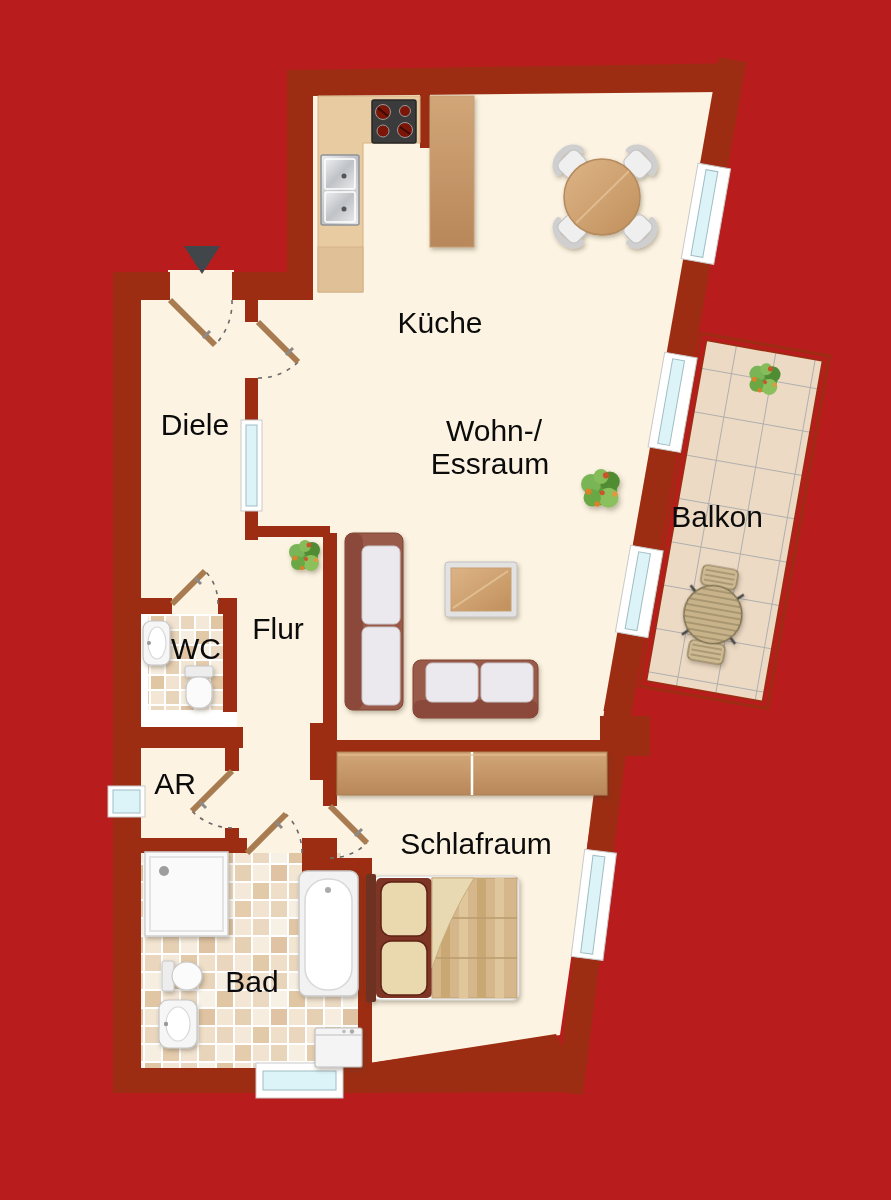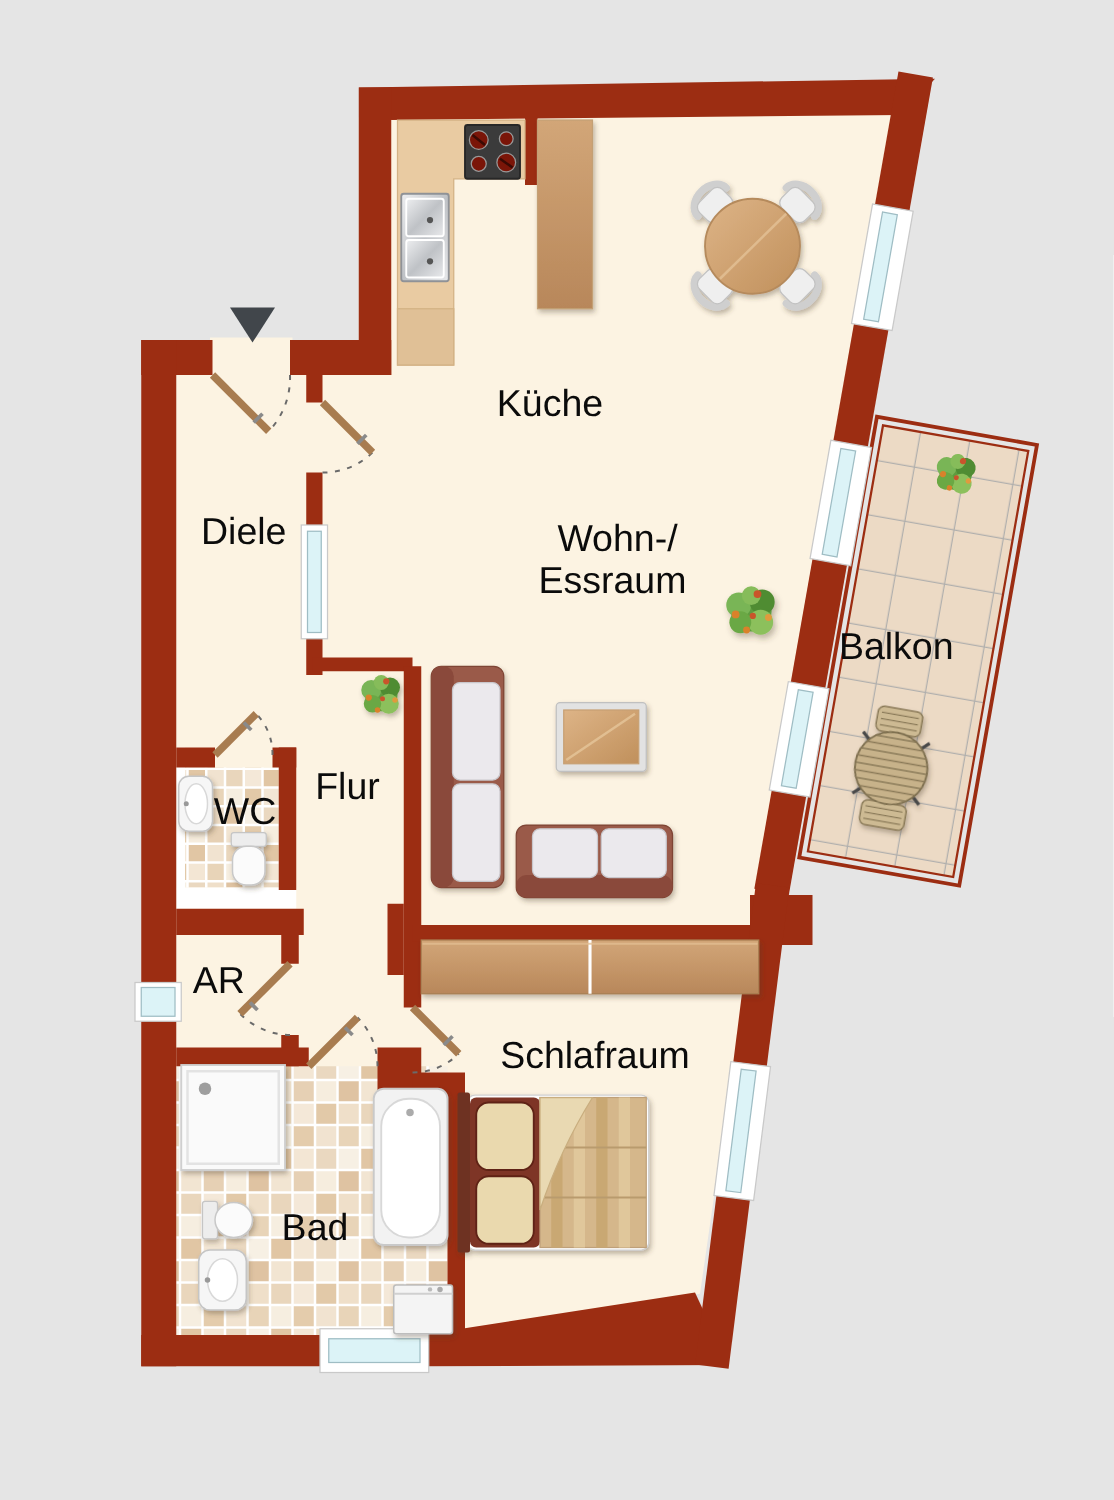--- a/index.html
+++ b/index.html
@@ -1,16 +1,16 @@
 <!DOCTYPE html>
 <html><head>
 <meta charset="utf-8">
 <style>
   html,body{margin:0;padding:0;background:#ffffff;}
-  .canvas{width:891px;height:1200px;position:relative;background:#e5e5e5;overflow:hidden;}
+  .canvas{width:891px;height:1200px;position:relative;background:#b91c1c;overflow:hidden;}
   svg{display:block;}
   text{font-family:"Liberation Sans","DejaVu Sans",sans-serif;fill:#0b0b0b;}
   .room-label{font-size:30px;}
 </style>
 </head>
 <body>
 
 <div class="canvas">
 <svg width="891" height="1200" viewBox="0 0 891 1200">
   <defs>

